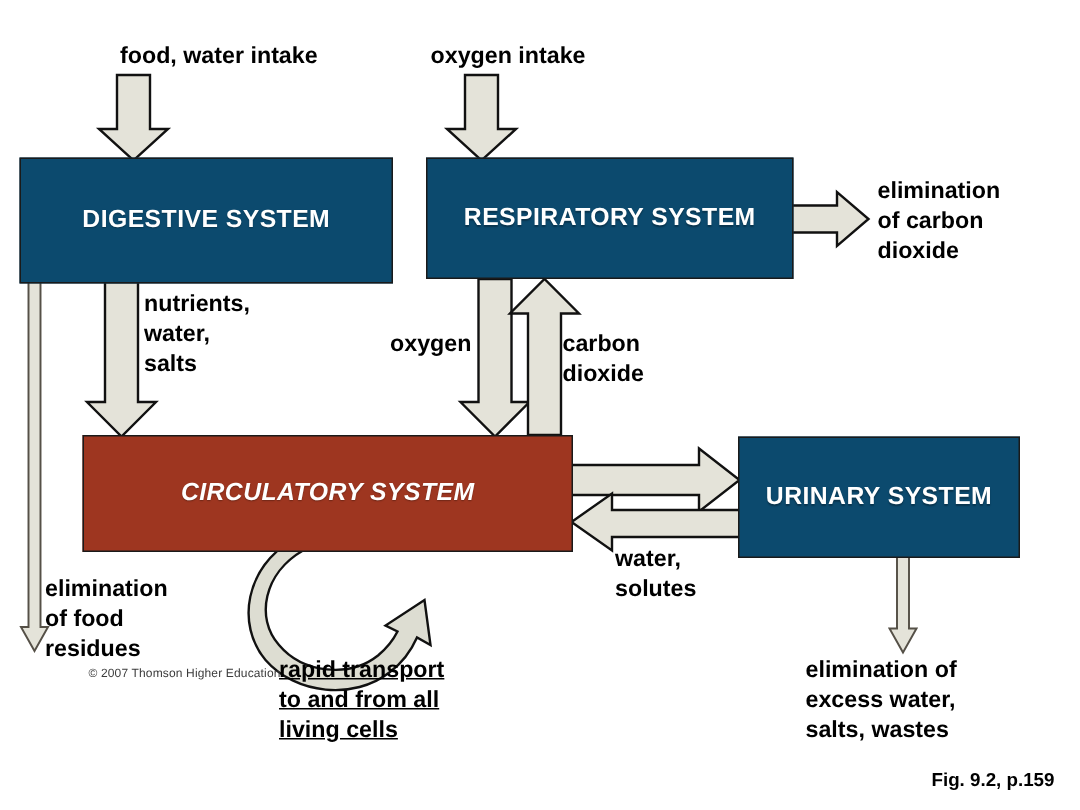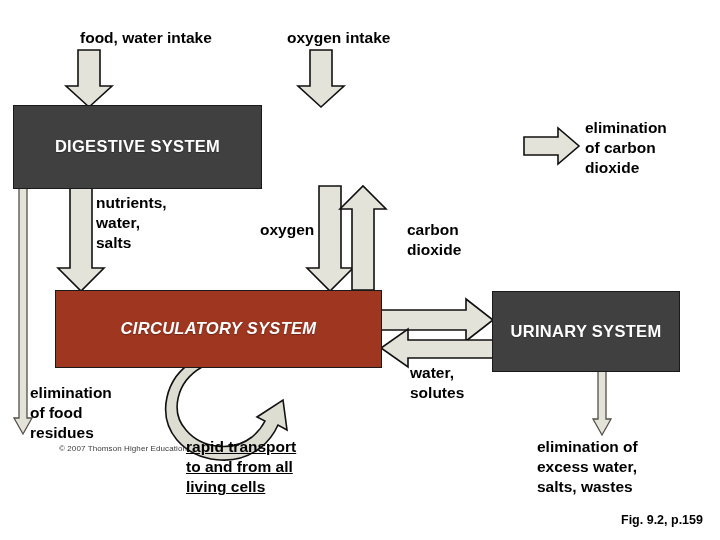--- a/index.html
+++ b/index.html
@@ -33,21 +33,21 @@
     justify-content: center;
     text-align: center;
     color: #ffffff;
     font-weight: bold;
     font-size: 16.5px;
     line-height: 1.32;
     letter-spacing: 0.3px;
     text-shadow: 0 1px 1px rgba(0,0,0,0.30);
     z-index: 3;
   }
-  .sysbox.blue  { background: #404040; }
+  .sysbox.blue  { background: #0c4a6e; }
   .sysbox.red   { background: #9e3620; font-style: italic; }
 
   #box-digestive   { left: 13px;  top: 105px; width: 249px; height: 84px; }
   #box-respiratory { left: 284px; top: 105px; width: 245px; height: 81px; }
   #box-circulatory { left: 55px;  top: 290px; width: 327px; height: 78px; }
   #box-urinary     { left: 492px; top: 291px; width: 188px; height: 81px; }
 
   
   .lbl {
     position: absolute;
@@ -56,21 +56,21 @@
     font-weight: bold;
     line-height: 1.30;
     white-space: pre-line;
     z-index: 4;
   }
   #lbl-food-water   { left: 40px;  top: 28px; margin-left: 40px;  }
   #lbl-oxygen-in    { left: 287px; top: 28px;  }
   #lbl-elim-co2     { left: 585px; top: 118px; }
   #lbl-nutrients    { left: 96px;  top: 193px; }
   #lbl-oxygen-mid   { left: 246px; top: 220px; margin-left: 14px; }
-  #lbl-co2-mid      { left: 375px; top: 220px; margin-left: 32px; }
+  #lbl-co2-mid      { left: 375px; top: 220px; }
   #lbl-elim-food    { left: 30px;  top: 383px; }
   #lbl-water-sol    { left: 410px; top: 363px; }
   #lbl-rapid        { left: 186px; top: 437px; text-decoration: underline; }
   #lbl-elim-excess  { left: 537px; top: 437px; }
 
   #copyright {
     position: absolute;
     left: 12px;
     top: 444px;
     font-size: 8px;
@@ -136,20 +136,24 @@
          C 236,467 197,463 177,440
          C 157,416 164,378 195,360
          Z"></path>
   </svg>
 
   <div class="sysbox blue" id="box-digestive">
     <span>DIGESTIVE
 SYSTEM</span>
   </div>
 
+  <div class="sysbox blue" id="box-respiratory">
+    <span>RESPIRATORY
+SYSTEM</span>
+  </div>
 
   <div class="sysbox red" id="box-circulatory">
     <span>CIRCULATORY
 SYSTEM</span>
   </div>
 
   <div class="sysbox blue" id="box-urinary">
     <span>URINARY
 SYSTEM</span>
   </div>

